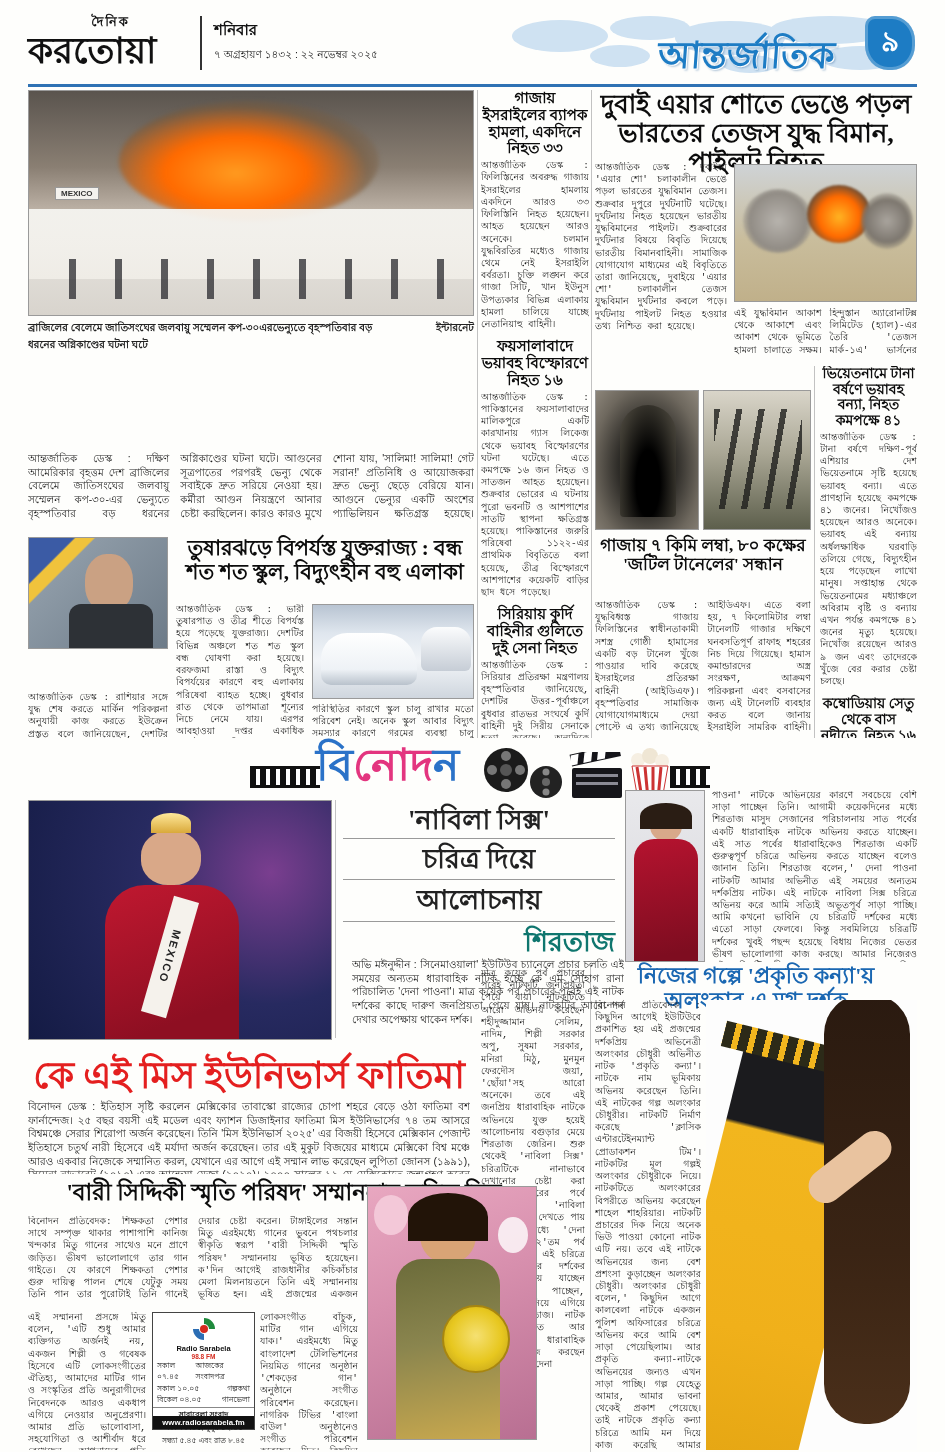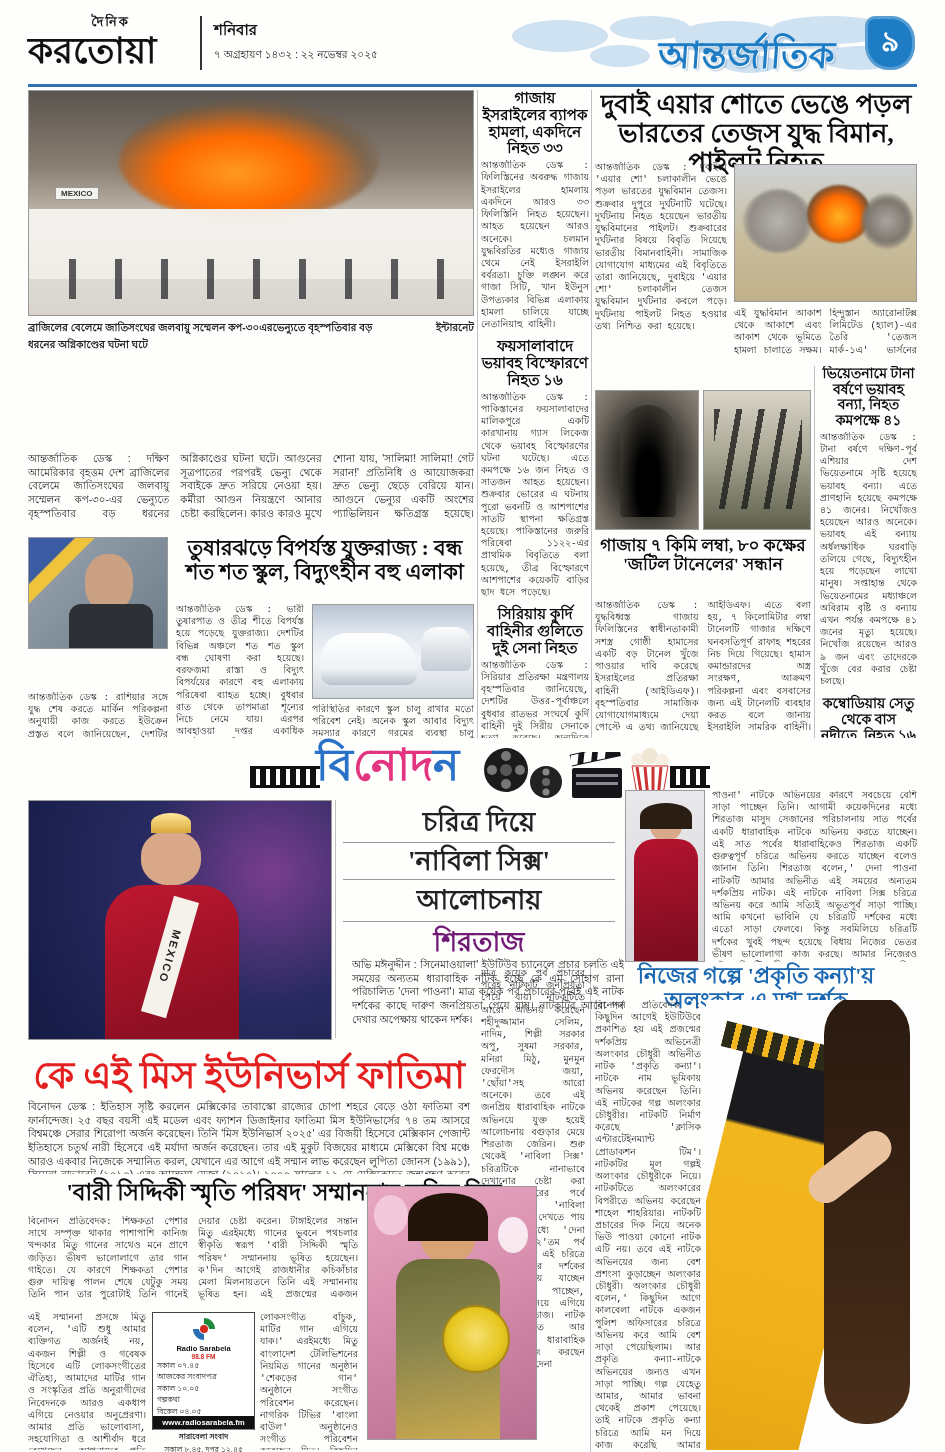--- a/index.html
+++ b/index.html
@@ -25,21 +25,21 @@
   
   .cap{font-size:10.3px;font-weight:bold;color:#222;}
   .credit{font-size:10.3px;font-weight:bold;color:#222;}
   
   .ban-letter{font-size:44px;font-weight:bold;font-family:"Liberation Serif",serif;line-height:1;}
   .filmstrip{height:16px;background:#111;
      background-image:repeating-linear-gradient(90deg,#111 0 6px,#fff 6px 10px);
      border-top:3px solid #111;border-bottom:3px solid #111;}
   .radio-box{border:1.5px solid #444;background:#fff;box-sizing:border-box;font-size:7.6px;}
   .radio-foot{background:#111;color:#fff;text-align:center;font-size:7.8px;padding:2px 0;font-weight:bold;}
-  .sched{display:flex;justify-content:space-between;padding:0 4px;line-height:1.5;flex-direction:column;}
+  .sched{display:flex;justify-content:space-between;padding:0 4px;line-height:1.5;}
   .pshape{position:absolute;}
 </style>
 </head>
 <body>
 
 <div class="page">
 
   <div class="ab" style="left:28px;top:12px;width:165px;">
     <div class="brand-top">দৈনিক</div>
     <div class="brand-main">করতোয়া</div>
@@ -202,24 +202,24 @@
          background:linear-gradient(180deg,#ffe89a,#d9a93a);"></div>
     <div class="pshape" style="left:76px;top:84px;width:134px;height:156px;border-radius:40px 40px 0 0;
          background:linear-gradient(160deg,#c01830 0%,#8e0f22 80%);"></div>
     <div class="pshape" style="left:128px;top:96px;width:26px;height:120px;background:#f5f2ec;transform:rotate(16deg);
          display:flex;align-items:center;justify-content:center;">
       <span style="writing-mode:vertical-rl;font-size:11px;font-weight:bold;letter-spacing:2px;color:#222;">MEXICO</span>
     </div>
   </div>
 
   <div class="ab" style="left:343px;top:802px;width:272px;">
+    <div class="hd" style="font-size:27px;padding:3px 0;border-bottom:1px solid #9a9a9a;color:#222;">'নাবিলা সিক্স'</div>
     <div class="hd" style="font-size:27px;padding:5px 0;border-bottom:1px solid #9a9a9a;color:#222;">চরিত্র দিয়ে</div>
-    <div class="hd" style="font-size:27px;padding:3px 0;border-bottom:1px solid #9a9a9a;color:#222;">'নাবিলা সিক্স'</div>
     <div class="hd" style="font-size:27px;padding:5px 0;border-bottom:1px solid #9a9a9a;color:#222;">আলোচনায়</div>
-    <div class="hd" style="font-size:27px;padding:5px 0;color:#701a75;">শিরতাজ</div>
+    <div class="hd" style="font-size:27px;padding:5px 0;color:#0f766e;text-align:right;">শিরতাজ</div>
   </div>
   <div class="ab bt" style="left:352px;top:958px;width:272px;height:80px;">অভি মঈনুদ্দীন : সিনেমাওয়ালা' ইউটিউব চ্যানেলে প্রচার চলতি এই সময়ের অন্যতম ধারাবাহিক নাটক হচ্ছে কে এম সোহাগ রানা পরিচালিত 'দেনা পাওনা'। মাত্র কয়েক পর্ব প্রচারের পরেই এই নাটক দর্শকের কাছে দারুণ জনপ্রিয়তা পেয়ে যায়। নাটকটির আরো পর্ব দেখার অপেক্ষায় থাকেন দর্শক।</div>
 
   <div class="photo" style="left:625px;top:790px;width:80px;height:172px;
        background:linear-gradient(180deg,#e9e9ec 0%,#d7d7dc 100%);">
     <div class="pshape" style="left:24px;top:16px;width:32px;height:34px;border-radius:45%;background:#d8a98a;"></div>
     <div class="pshape" style="left:14px;top:12px;width:52px;height:26px;border-radius:50% 50% 0 0;background:#2a1d14;"></div>
     <div class="pshape" style="left:8px;top:48px;width:64px;height:124px;border-radius:20px 20px 0 0;
          background:linear-gradient(170deg,#b5132f 0%,#7e0d20 90%);"></div>
   </div>

